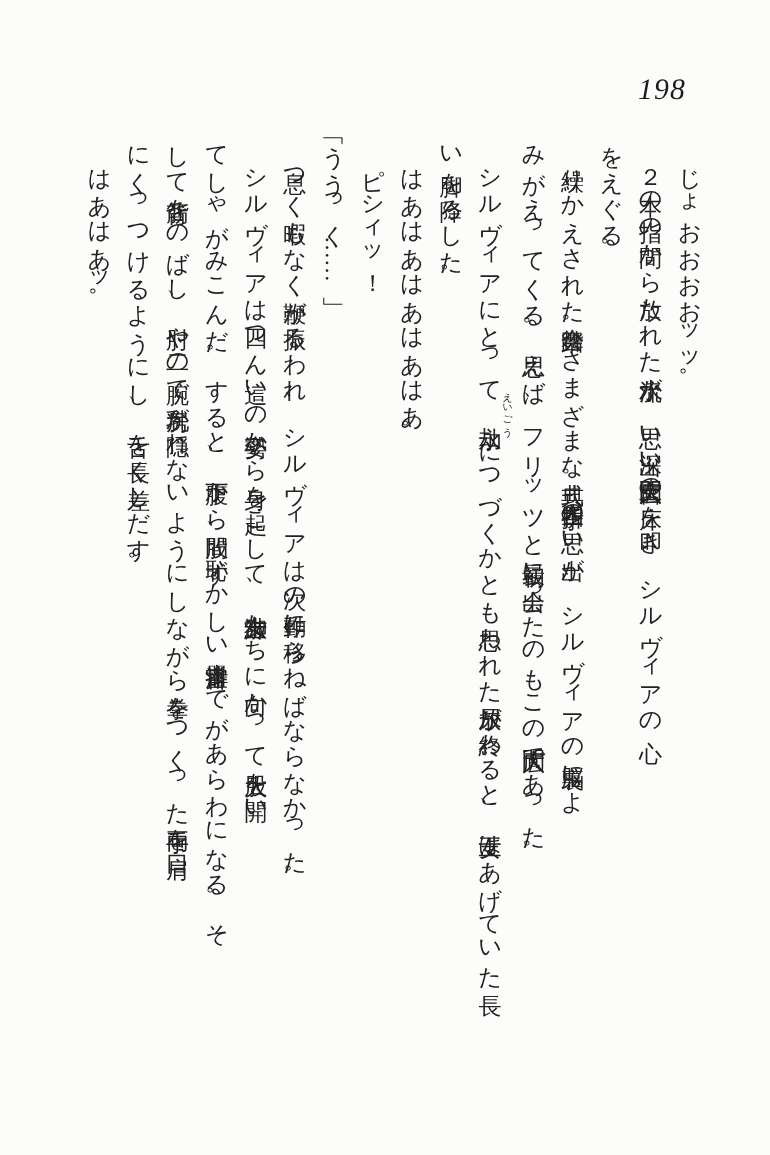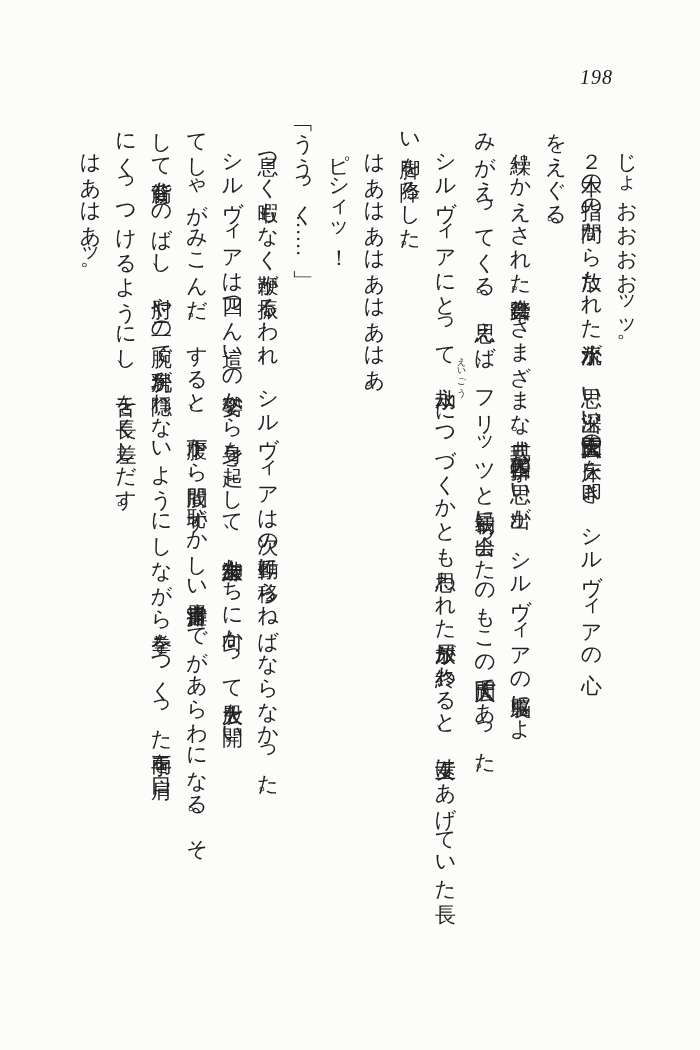--- a/index.html
+++ b/index.html
@@ -11,21 +11,21 @@
   .page {
     position: relative;
     width: 700px; height: 1050px;
     background: #fcfcfb;
     overflow: hidden;
     color: #1f1f1f;
   }
   .page-number {
     position: absolute;
     top: 66px; left: 580px;
-    font-size: 20px;
+    font-size: 27px;
     font-style: italic;
     letter-spacing: 1px;
     color: #1c1c1c;
   }
   .text-block {
     position: absolute;
     top: 118px; right: 56px;
     width: 570px; height: 865px;
     writing-mode: vertical-rl;
     text-orientation: mixed;

